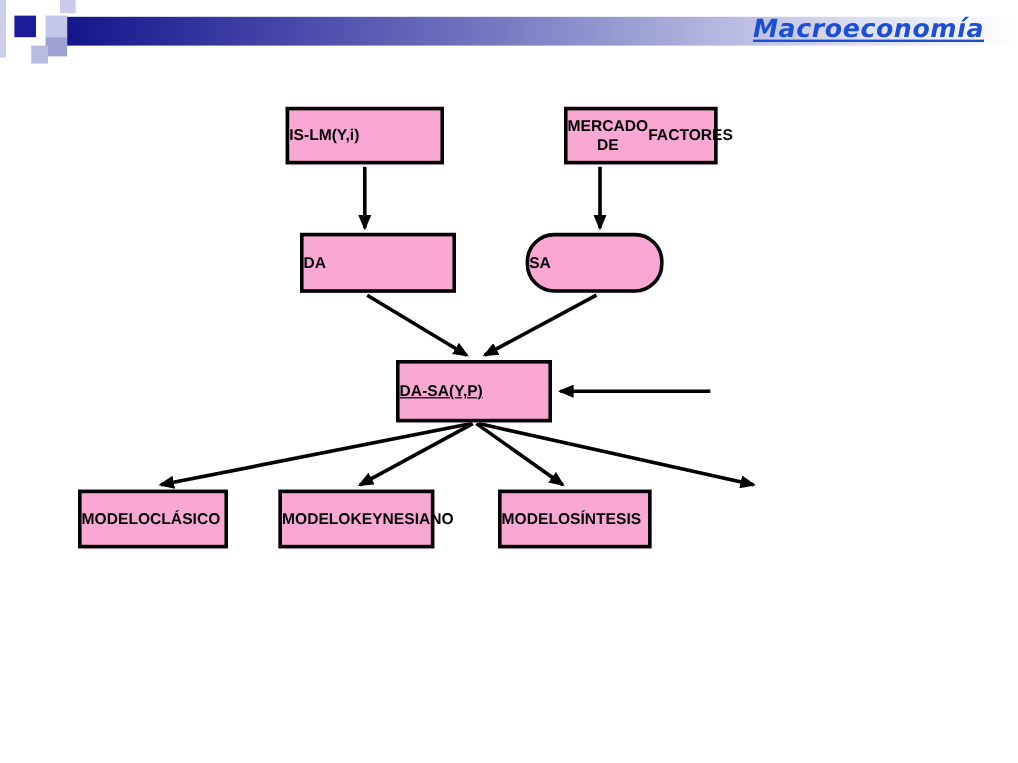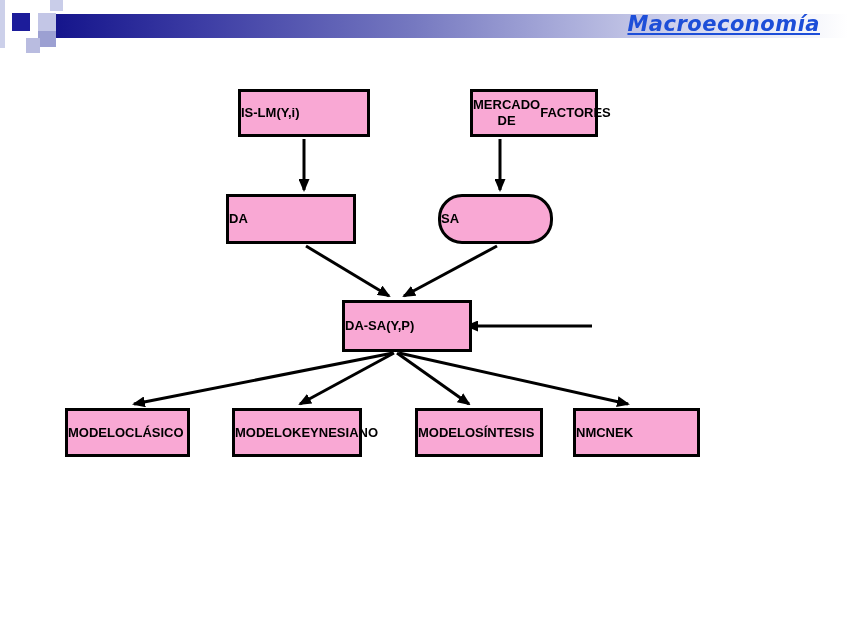--- a/index.html
+++ b/index.html
@@ -31,23 +31,23 @@
 
   
   .node {
     position:absolute; box-sizing:border-box;
     border:3px solid #000; background:#f9a8d4;
     display:flex; flex-direction:row; align-items:center; justify-content:flex-start;
     text-align:center; font-weight:bold; font-size:13px; line-height:1.2; color:#000;
   }
   #node-islm       { left:238px; top:89px;  width:132px; height:48px; }
   #node-mercado    { left:437px; top:89px;  width:128px; height:48px;margin-left:33px; }
-  #node-da         { left:226px; top:194px; width:130px; height:50px; }
+  #node-da         { left:250px; top:194px; width:130px; height:50px; }
   #node-sa         { left:438px; top:194px; width:115px; height:50px;border-radius:24px; }
-  #node-dasa       { left:342px; top:300px; width:130px; height:52px; }
+  #node-dasa       { left:330px; top:300px; width:130px; height:52px;text-decoration:underline; }
   #node-politica   { left:593px; top:300px; width:170px; height:51px; font-size:14px; }
   #node-clasico    { left:65px;  top:408px; width:125px; height:49px; }
   #node-keynesiano { left:232px; top:408px; width:130px; height:49px; }
   #node-sintesis   { left:415px; top:408px; width:128px; height:49px; }
   #node-nmc        { left:573px; top:408px; width:127px; height:49px; }
 
   .arrows { position:absolute; left:0; top:0; }
   .arrows line { stroke:#000; stroke-width:3; }
 </style>
 </head>
@@ -113,18 +113,14 @@
   <div class="node" id="node-keynesiano">
     <span>MODELO</span>
     <span>KEYNESIANO</span>
   </div>
 
   <div class="node" id="node-sintesis">
     <span>MODELO</span>
     <span>SÍNTESIS</span>
   </div>
 
-  <div class="node" id="node-nmc">
-    <span>NMC</span>
-    <span>NEK</span>
-  </div>
 
 </div>
 
 </body></html>

